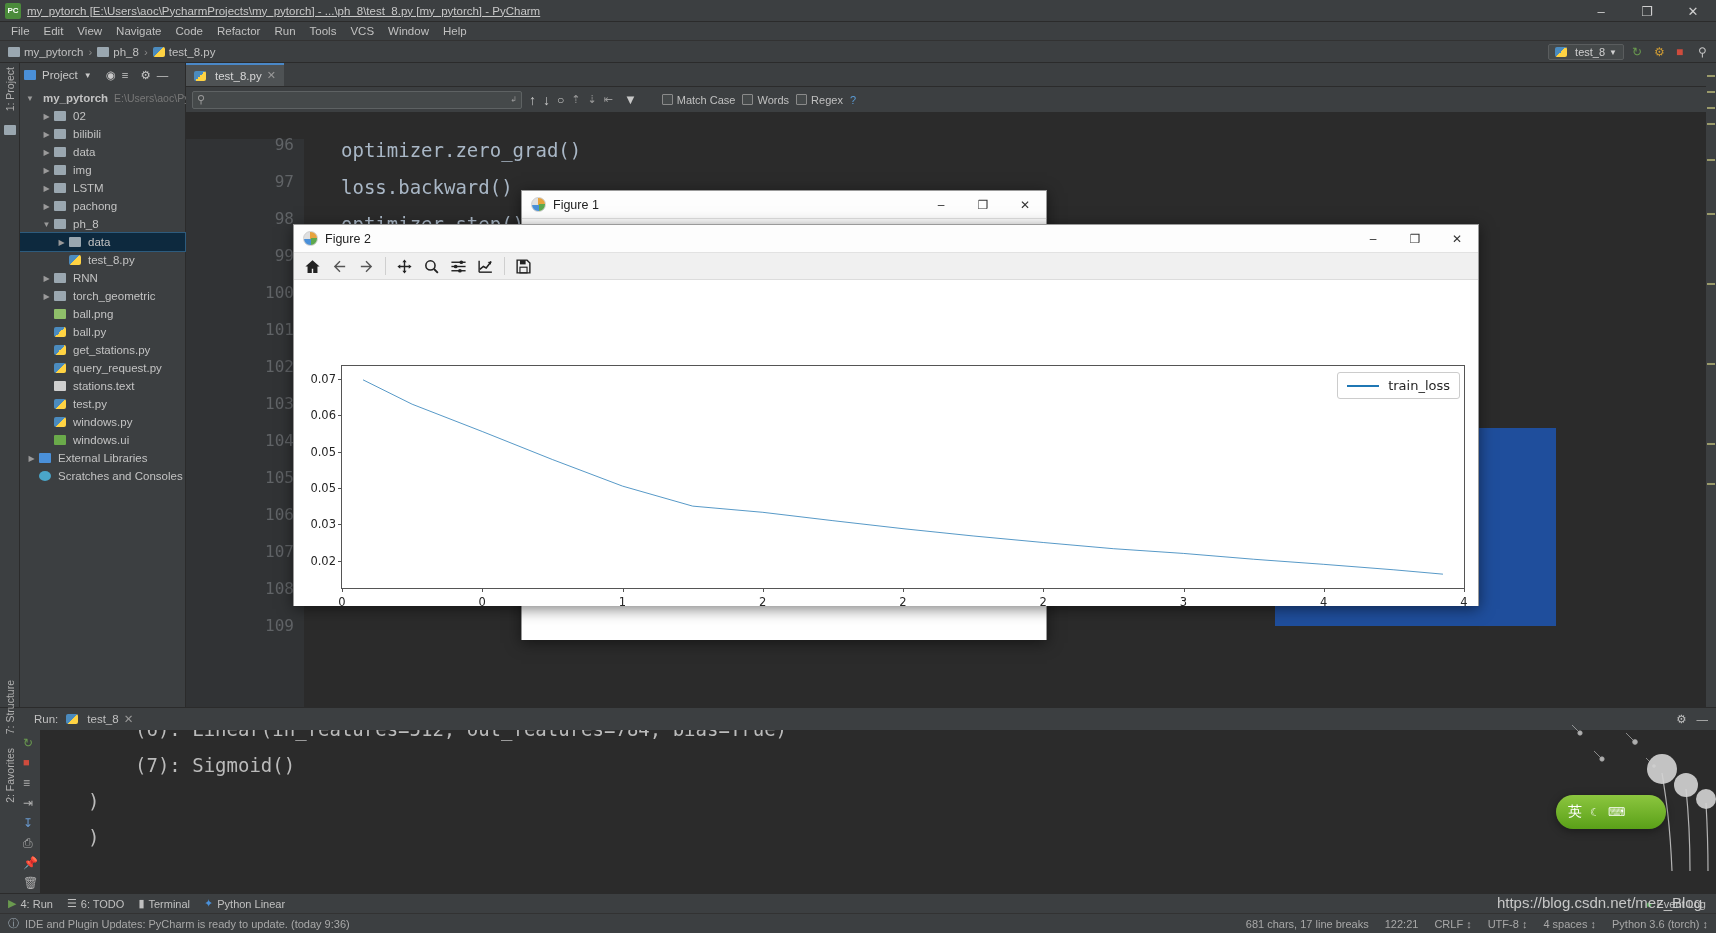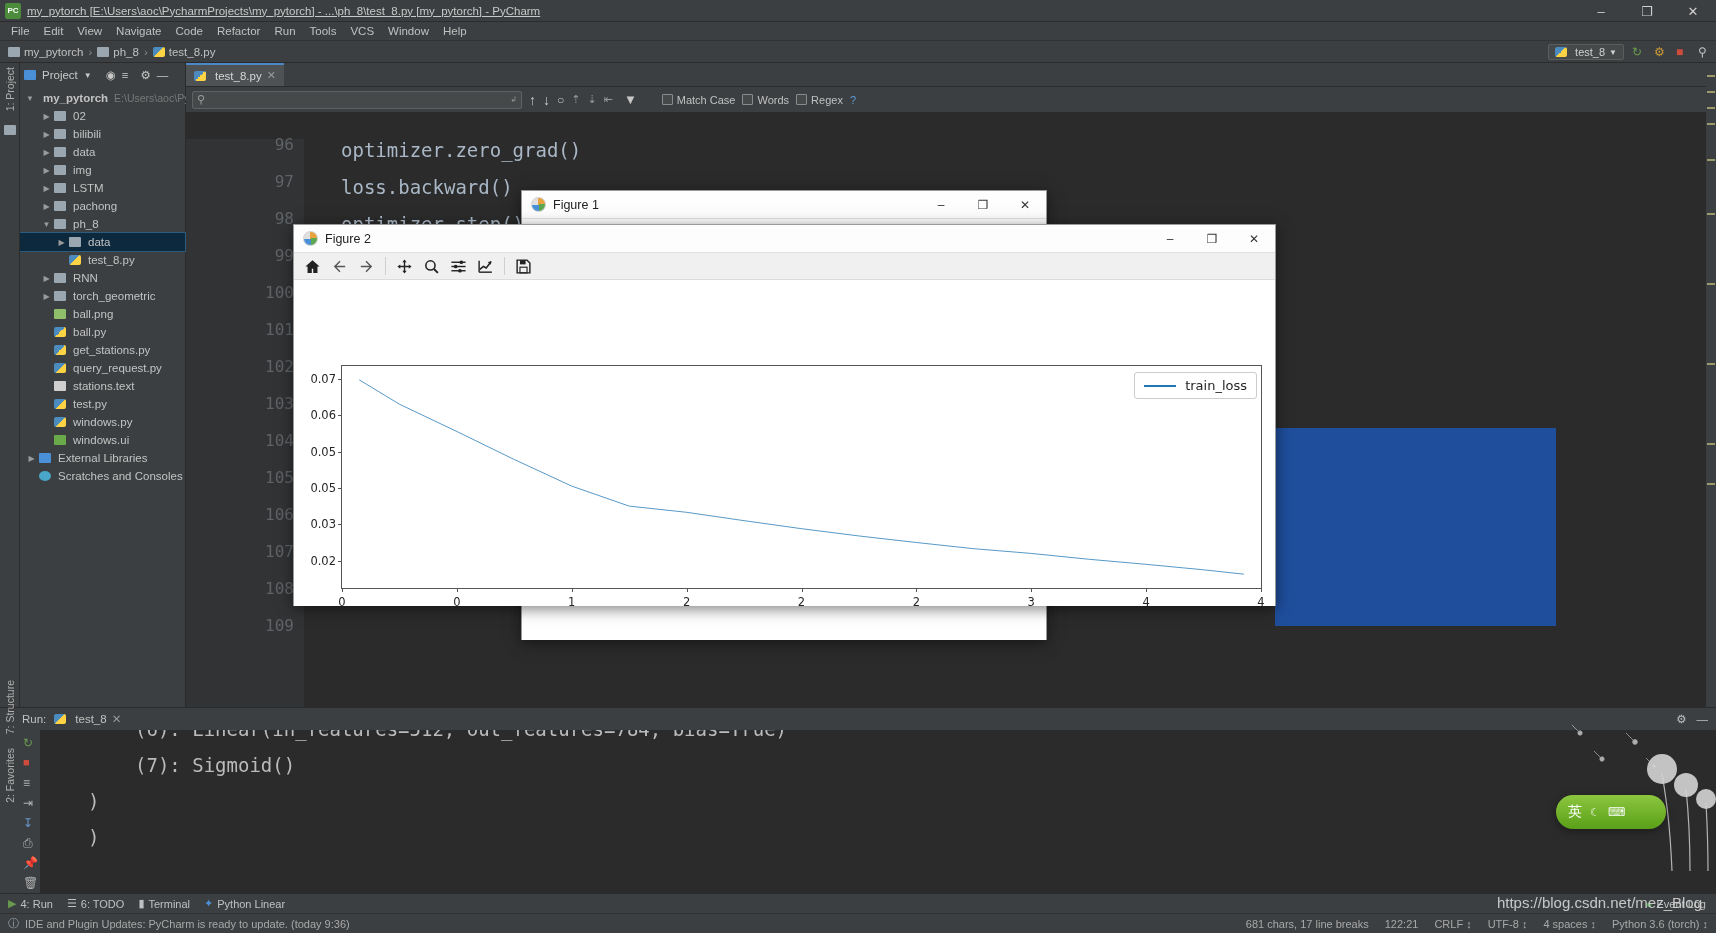--- a/index.html
+++ b/index.html
@@ -77,21 +77,21 @@
 
   .code{ position:absolute; left:0; right:0; top:76px; bottom:0; background:#2b2b2b;
      font-family:"DejaVu Sans Mono", monospace; }
   .gutter{ position:absolute;left:0;top:0;bottom:0;width:118px;background:#313335;}
   .lnum{ position:absolute;right:10px;color:#606366;font-size:16px;}
   .codeline{ position:absolute; color:#a9b7c6; font-size:19px; white-space:nowrap;}
 
   
   .runpanel{ position:absolute; left:0; right:0; bottom:40px; top:auto; height:184px;
       background:#3c3f41; border-top:1px solid #2b2b2b; }
-  .run-header{ height:22px;display:flex;align-items:center;gap:8px;padding-left:22px;
+  .run-header{ height:22px;display:flex;align-items:center;gap:8px;padding-left:34px;
       font-size:11.5px;color:#c0c0c0;position:relative;}
   .run-tab{ display:flex;align-items:center;gap:5px;}
   .run-header-right{ position:absolute;right:8px;top:0;height:22px;display:flex;align-items:center;gap:10px;}
   .console{ position:absolute;left:40px;right:0;top:22px;bottom:0;background:#2b2b2b;overflow:hidden;
      font-family:"DejaVu Sans Mono", monospace;color:#bbbbbb;}
   .cline{ position:absolute; font-size:19px; white-space:nowrap;}
   .run-sidebtns{ position:absolute;left:20px;top:22px;bottom:0;width:20px;background:#3c3f41;}
 
   
   .toolwin-bar{ position:absolute;left:0;right:0;bottom:20px;height:20px;background:#3c3f41;
@@ -421,21 +421,21 @@
     <span>Figure 1</span>
     <div class="fig-winbtns">
       <div class="fig-winbtn">–</div>
       <div class="fig-winbtn">❐</div>
       <div class="fig-winbtn">✕</div>
     </div>
   </div>
   <div class="fig-canvas" style="height:421px;"></div>
 </div>
 
-<div class="figwin" style="left:293px;top:224px;width:983px;height:382px;">
+<div class="figwin" style="left:293px;top:224px;width:1186px;height:382px;">
   <div class="fig-title">
     <span class="fig-icon"></span>
     <span>Figure 2</span>
     <div class="fig-winbtns">
       <div class="fig-winbtn">–</div>
       <div class="fig-winbtn">❐</div>
       <div class="fig-winbtn">✕</div>
     </div>
   </div>
 

